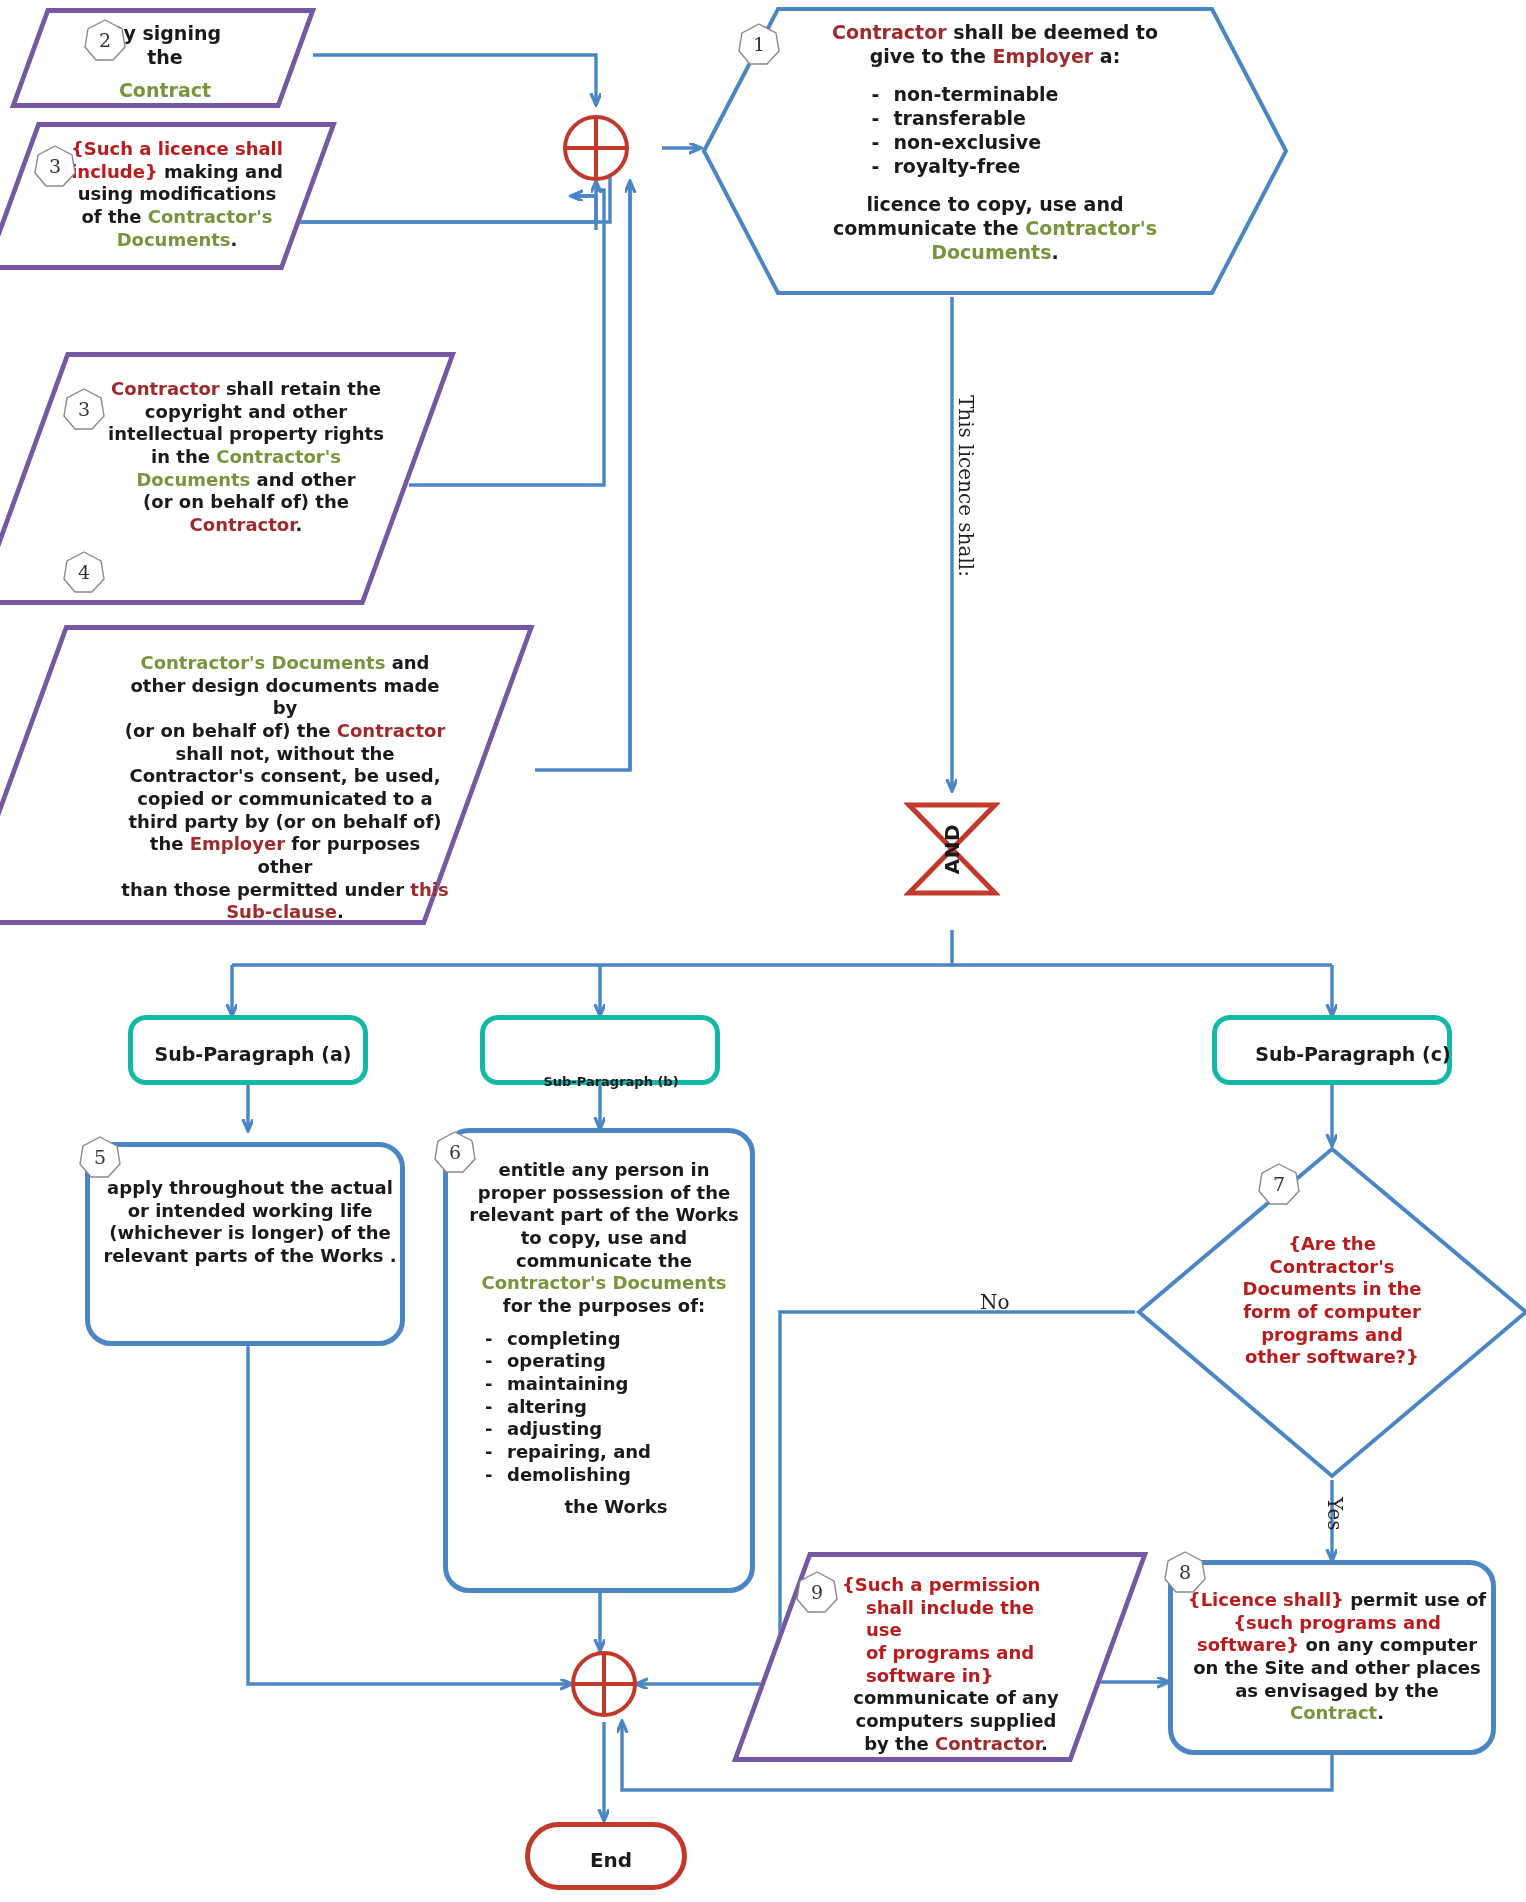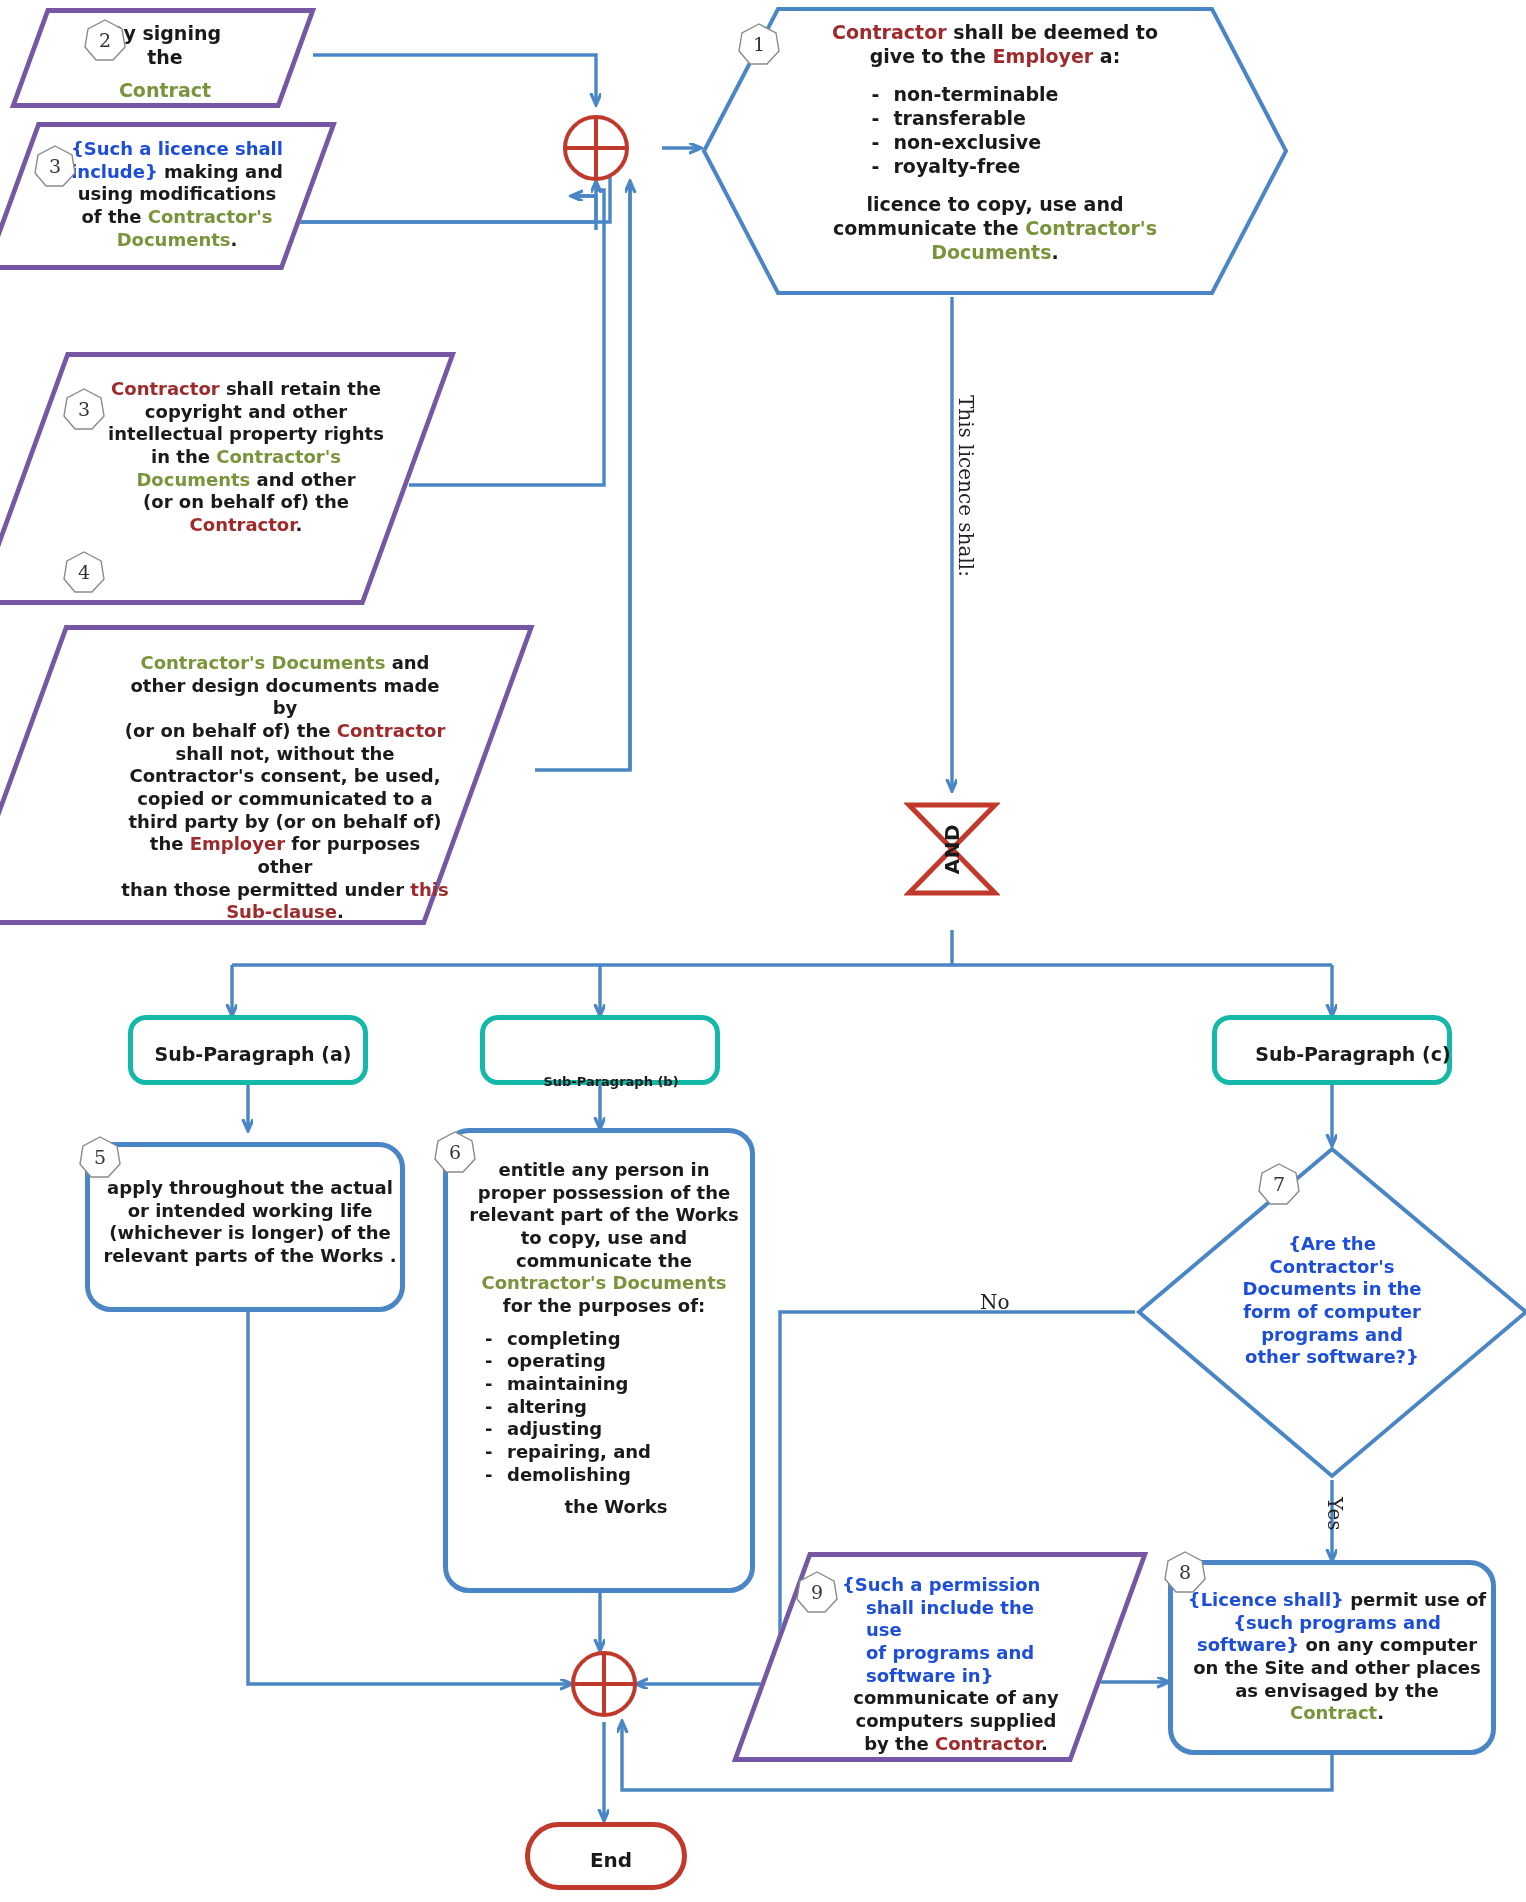--- a/index.html
+++ b/index.html
@@ -49,21 +49,21 @@
   .andgate .lbl b{transform:rotate(-90deg);display:inline-block;letter-spacing:.5px;}
 
   
   .elabel{position:absolute;font-family:"DejaVu Serif","Liberation Serif",serif;
           font-size:20px;color:#222;font-weight:normal;white-space:nowrap;}
   .rot90{transform:rotate(90deg);transform-origin:left top;}
 
   
   .red{color:#9e2a2b;}
   .green{color:#7a943c;}
-  .grey{color:#1d4ed8;}
+  .grey{color:#b91c1c;}
 
   .bullets{display:inline-block;text-align:left;}
   .bullets .bl{display:block;white-space:nowrap;}
   .bullets .bl i{font-style:normal;display:inline-block;width:22px;color:#1a1a1a;}
 </style>
 </head>
 <body>
 
 <div id="canvas">
 
@@ -280,21 +280,21 @@
     <div class="txt" style="left:0;top:0;width:240px;height:70px;display:flex;align-items:flex-end;justify-content:center;font-size:13px;padding-left:12px;">
       <span>Sub-Paragraph (b)</span>
     </div>
   </div>
   <div class="node rrect-sm" style="left:1212px;top:1015px;width:240px;height:70px;">
     <div class="txt" style="left:16px;top:0;width:240px;height:70px;display:flex;align-items:center;justify-content:center;font-size:19px;">
       <span>Sub-Paragraph (c)</span>
     </div>
   </div>
 
-  <div class="node rrect" style="left:85px;top:1142px;width:320px;height:170px;">
+  <div class="node rrect" style="left:85px;top:1142px;width:320px;height:204px;">
     <div class="txt" style="left:12px;top:30px;width:296px;font-size:18px;">
       <div>apply throughout the actual</div>
       <div>or intended working life</div>
       <div>(whichever is longer) of the</div>
       <div>relevant parts of the Works .</div>
     </div>
   </div>
   <div class="badge" style="left:78px;top:1135px;">
     <svg width="44" height="44" viewBox="0 0 44 44">
         <polygon points="22,2 39,11 42,29 30,42 13,42 2,29 5,11" fill="#fff" stroke="#8a8a8a" stroke-width="1.4"></polygon>

